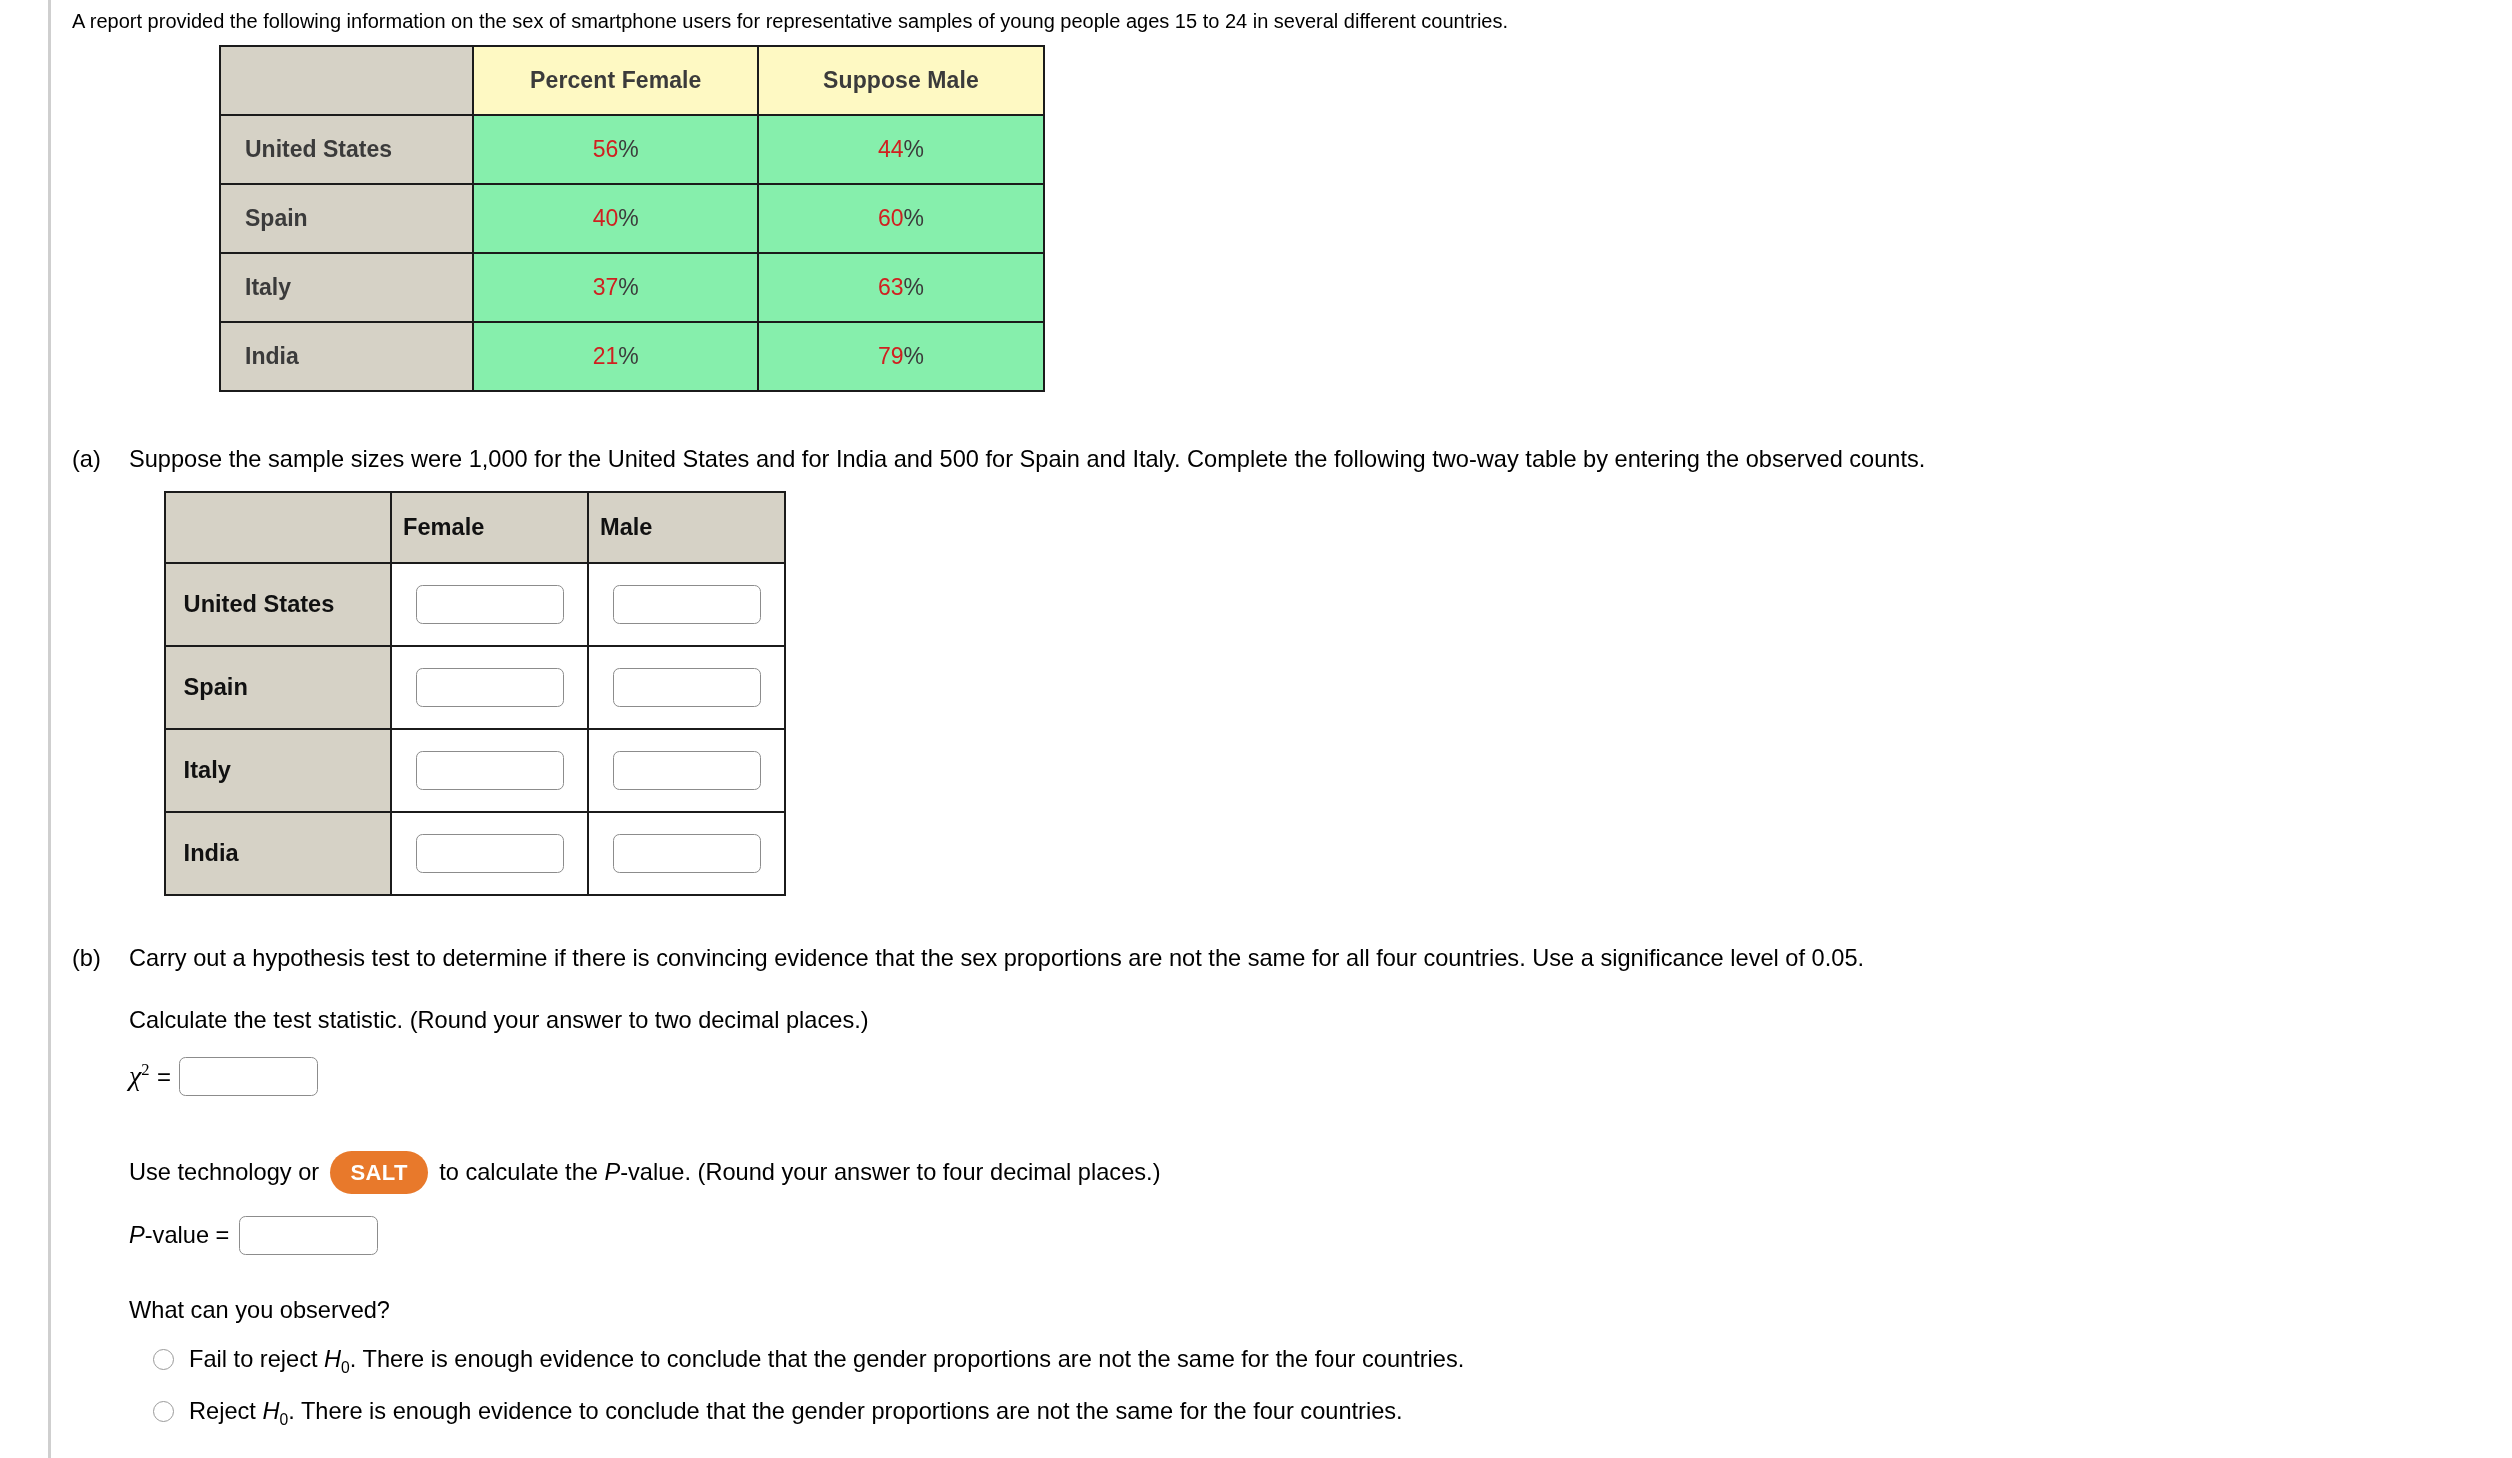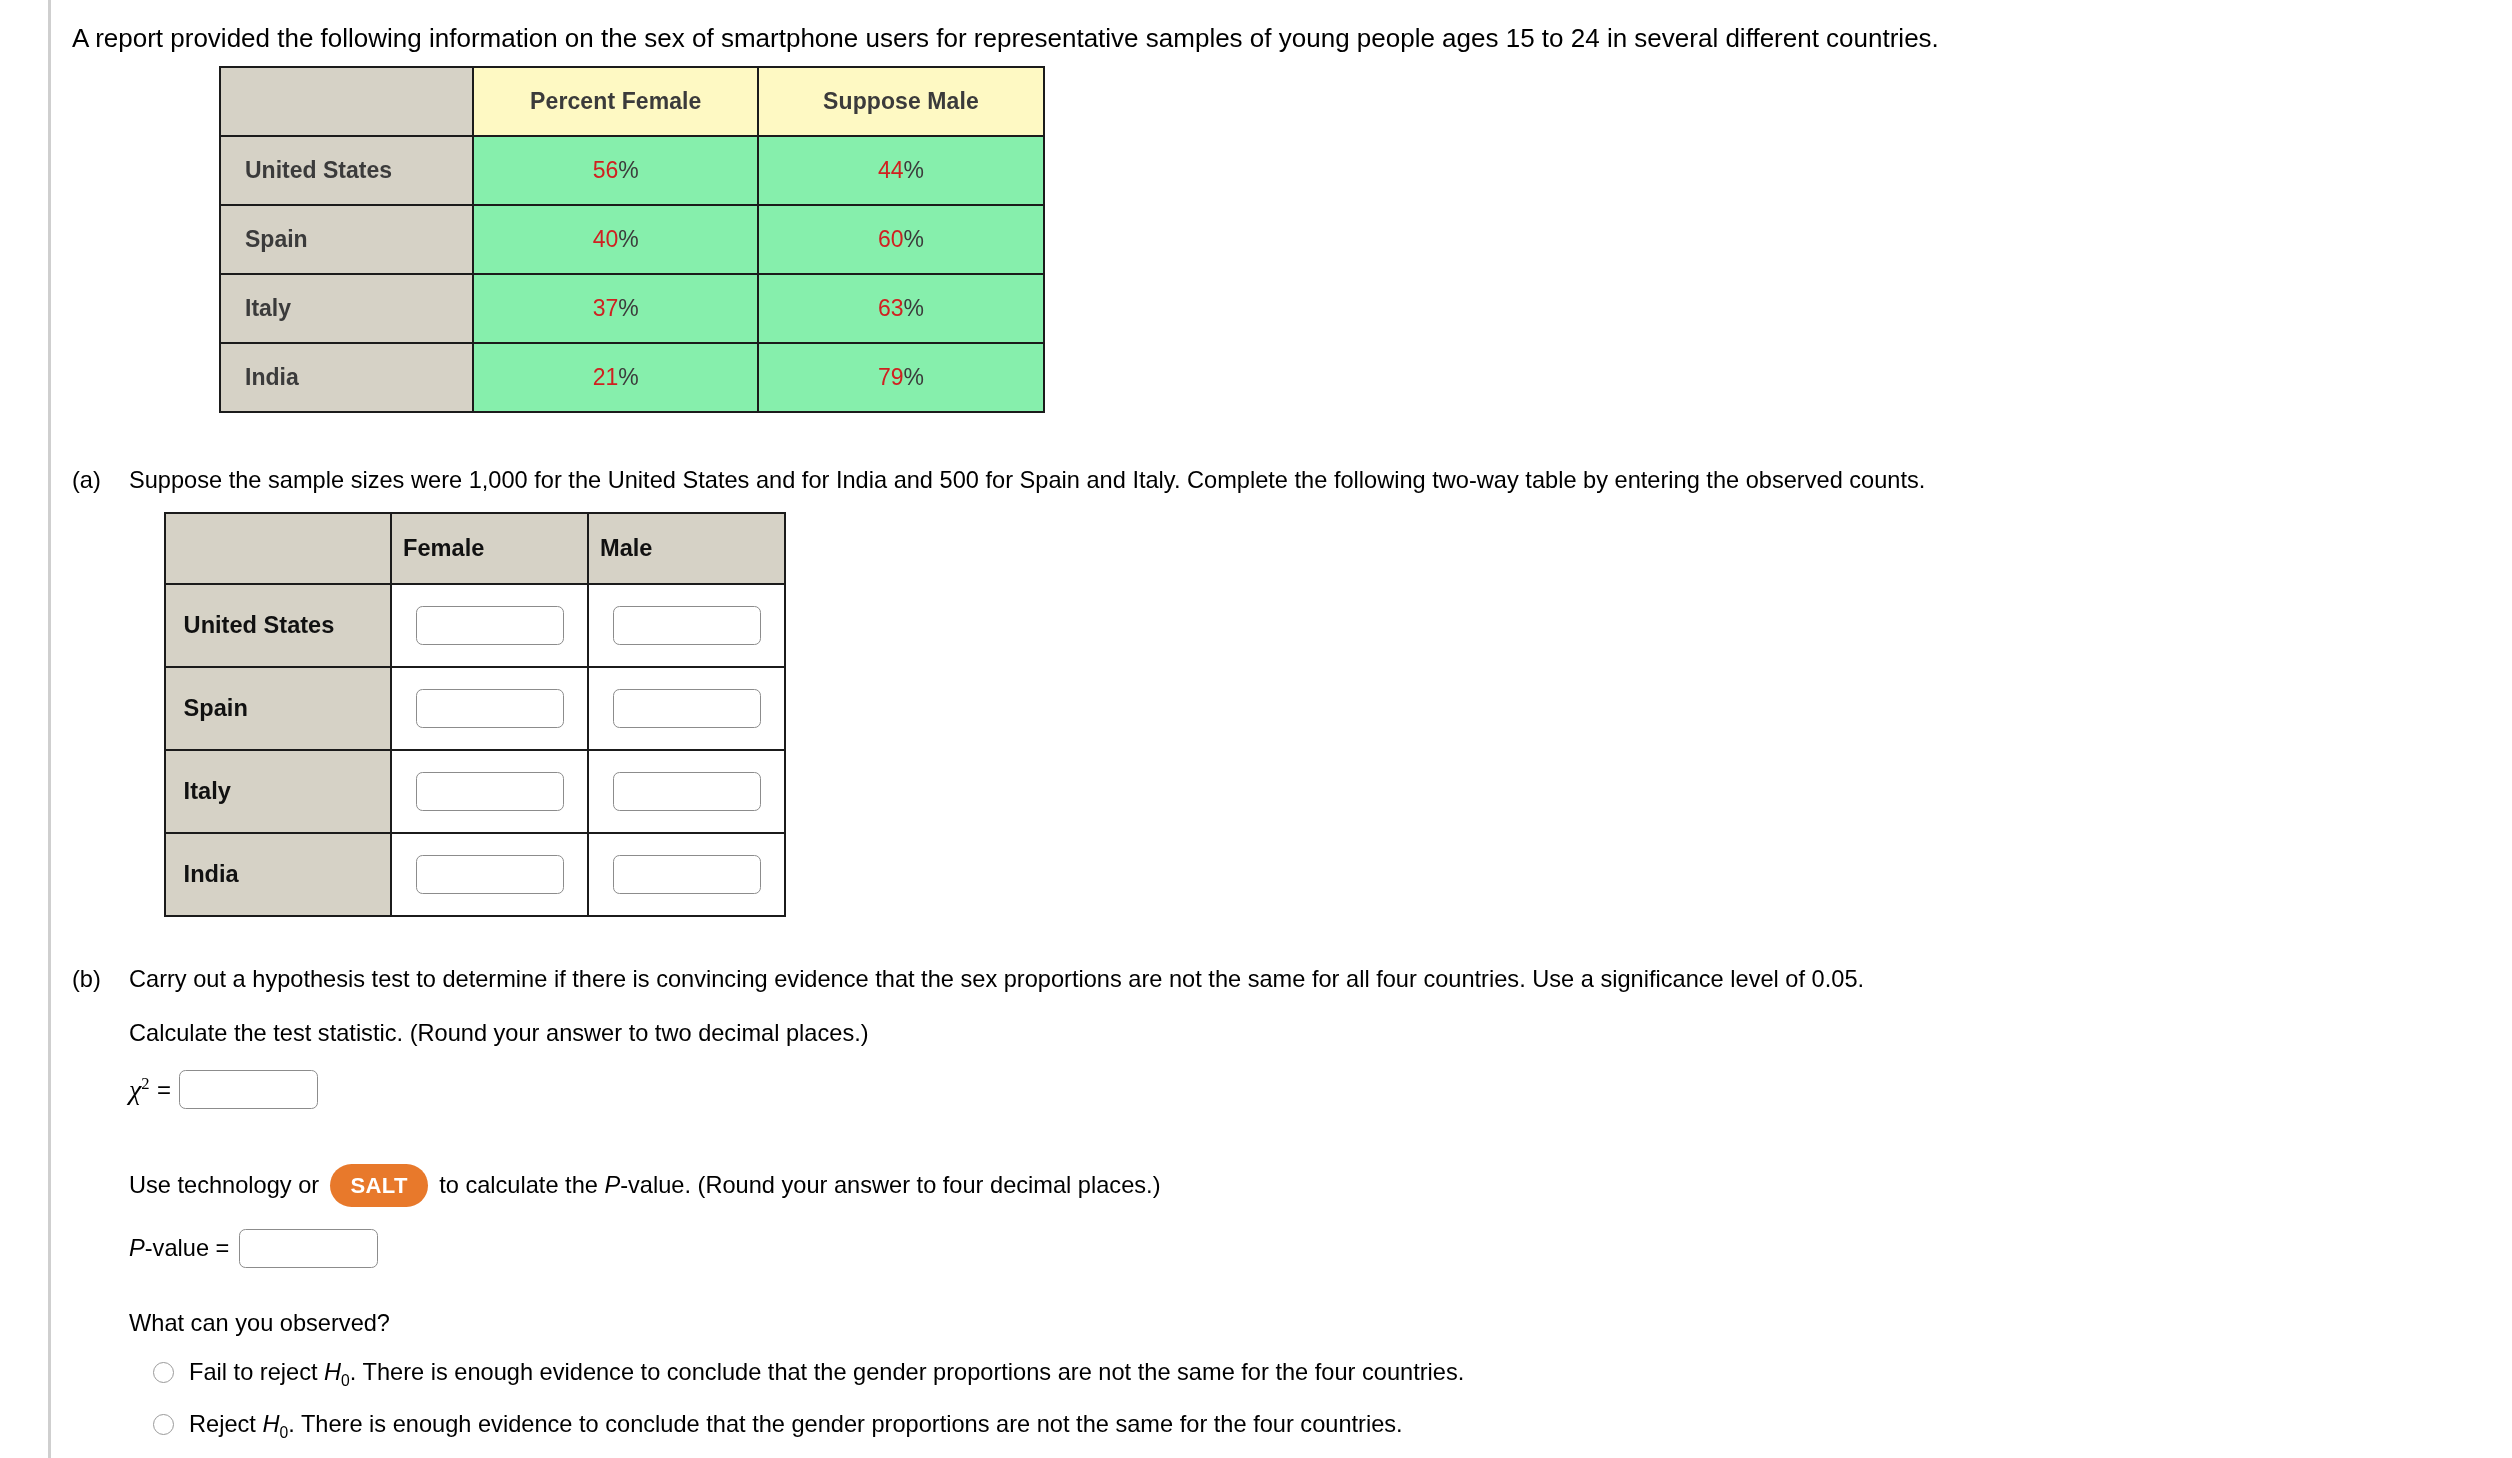--- a/index.html
+++ b/index.html
@@ -25,23 +25,23 @@
   }
   .page {
     position: absolute;
     left: 72px;
     top: 0;
     right: 0;
   }
 
   
   .intro {
-    font-size: 26px;
+    font-size: 20px;
     line-height: 1.2;
-    padding-top: 23px;
+    padding-top: 9px;
     color: #000;
     white-space: nowrap;
   }
 
   
   .pct-table-wrap {
     margin-top: 12px;
     margin-left: 147px;
   }
   table.pct {
@@ -154,21 +154,21 @@
     padding: 0 5.5px;
     outline: none;
   }
 
   
   .stmt {
     font-size: 23.6px;
     line-height: 1.25;
     white-space: nowrap;
   }
-  .sub-line { margin-top: 24px; }
+  .sub-line { margin-top: 32px; }
 
   .eq-row {
     display: flex;
     align-items: center;
     margin-top: 22px;
     font-size: 24px;
     white-space: nowrap;
   }
   .chi {
     font-family: Liberation Serif, serif;

